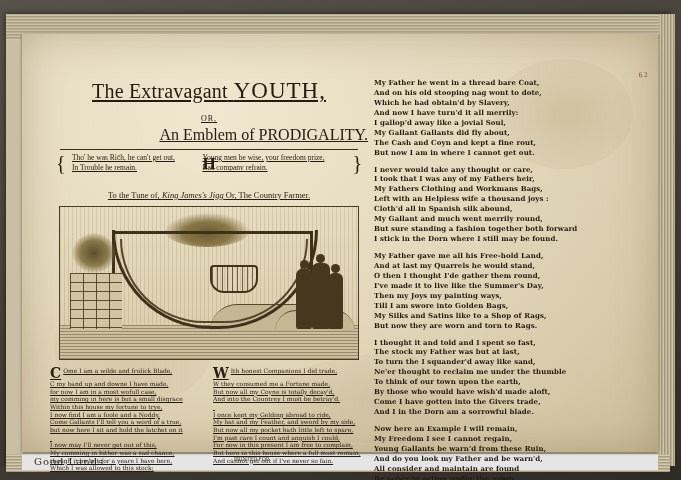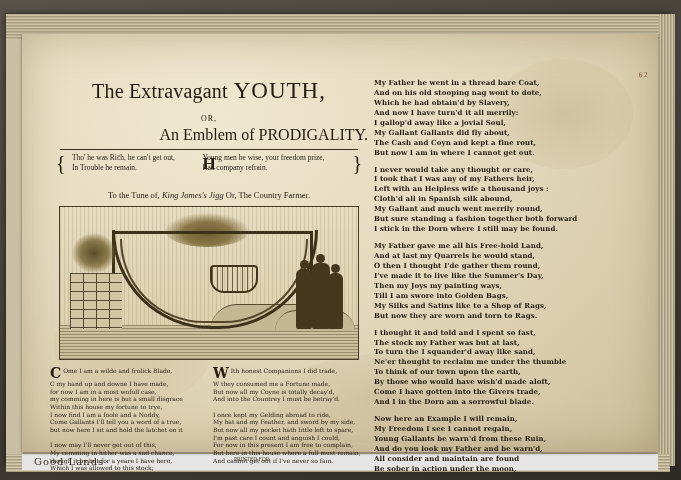--- a/index.html
+++ b/index.html
@@ -111,20 +111,21 @@
   }
 
   
   .leftcol {
     position: absolute;
     left: 28px;
     top: 44px;
     width: 318px;
     height: 362px;
     color: #241c10;
+    text-decoration: underline;
   }
   .title {
     text-align: center;
     font-size: 23px;
     letter-spacing: 0.2px;
     font-family: "Liberation Serif", serif;
   }
   .title .small { font-size: 20px; }
   .title .caps { font-size: 23px; letter-spacing: 1px; }
   .orline {
@@ -440,20 +441,21 @@
         <div>And now I have turn'd it all merrily:</div>
         <div>I gallop'd away like a jovial Soul,</div>
         <div>My Gallant Gallants did fly about,</div>
         <div>The Cash and Coyn and kept a fine rout,</div>
         <div>But now I am in where I cannot get out.</div>
       </div>
 
       <div class="rstanza">
         <div>I never would take any thought or care,</div>
         <div>I took that I was any of my Fathers heir,</div>
+        <div>My Fathers Clothing and Workmans Bags,</div>
         <div>Left with an Helpless wife a thousand joys :</div>
         <div>Cloth'd all in Spanish silk abound,</div>
         <div>My Gallant and much went merrily round,</div>
         <div>But sure standing a fashion together both forward</div>
         <div>I stick in the Dorn where I still may be found.</div>
       </div>
 
       <div class="rstanza">
         <div>My Father gave me all his Free-hold Land,</div>
         <div>And at last my Quarrels he would stand,</div>

